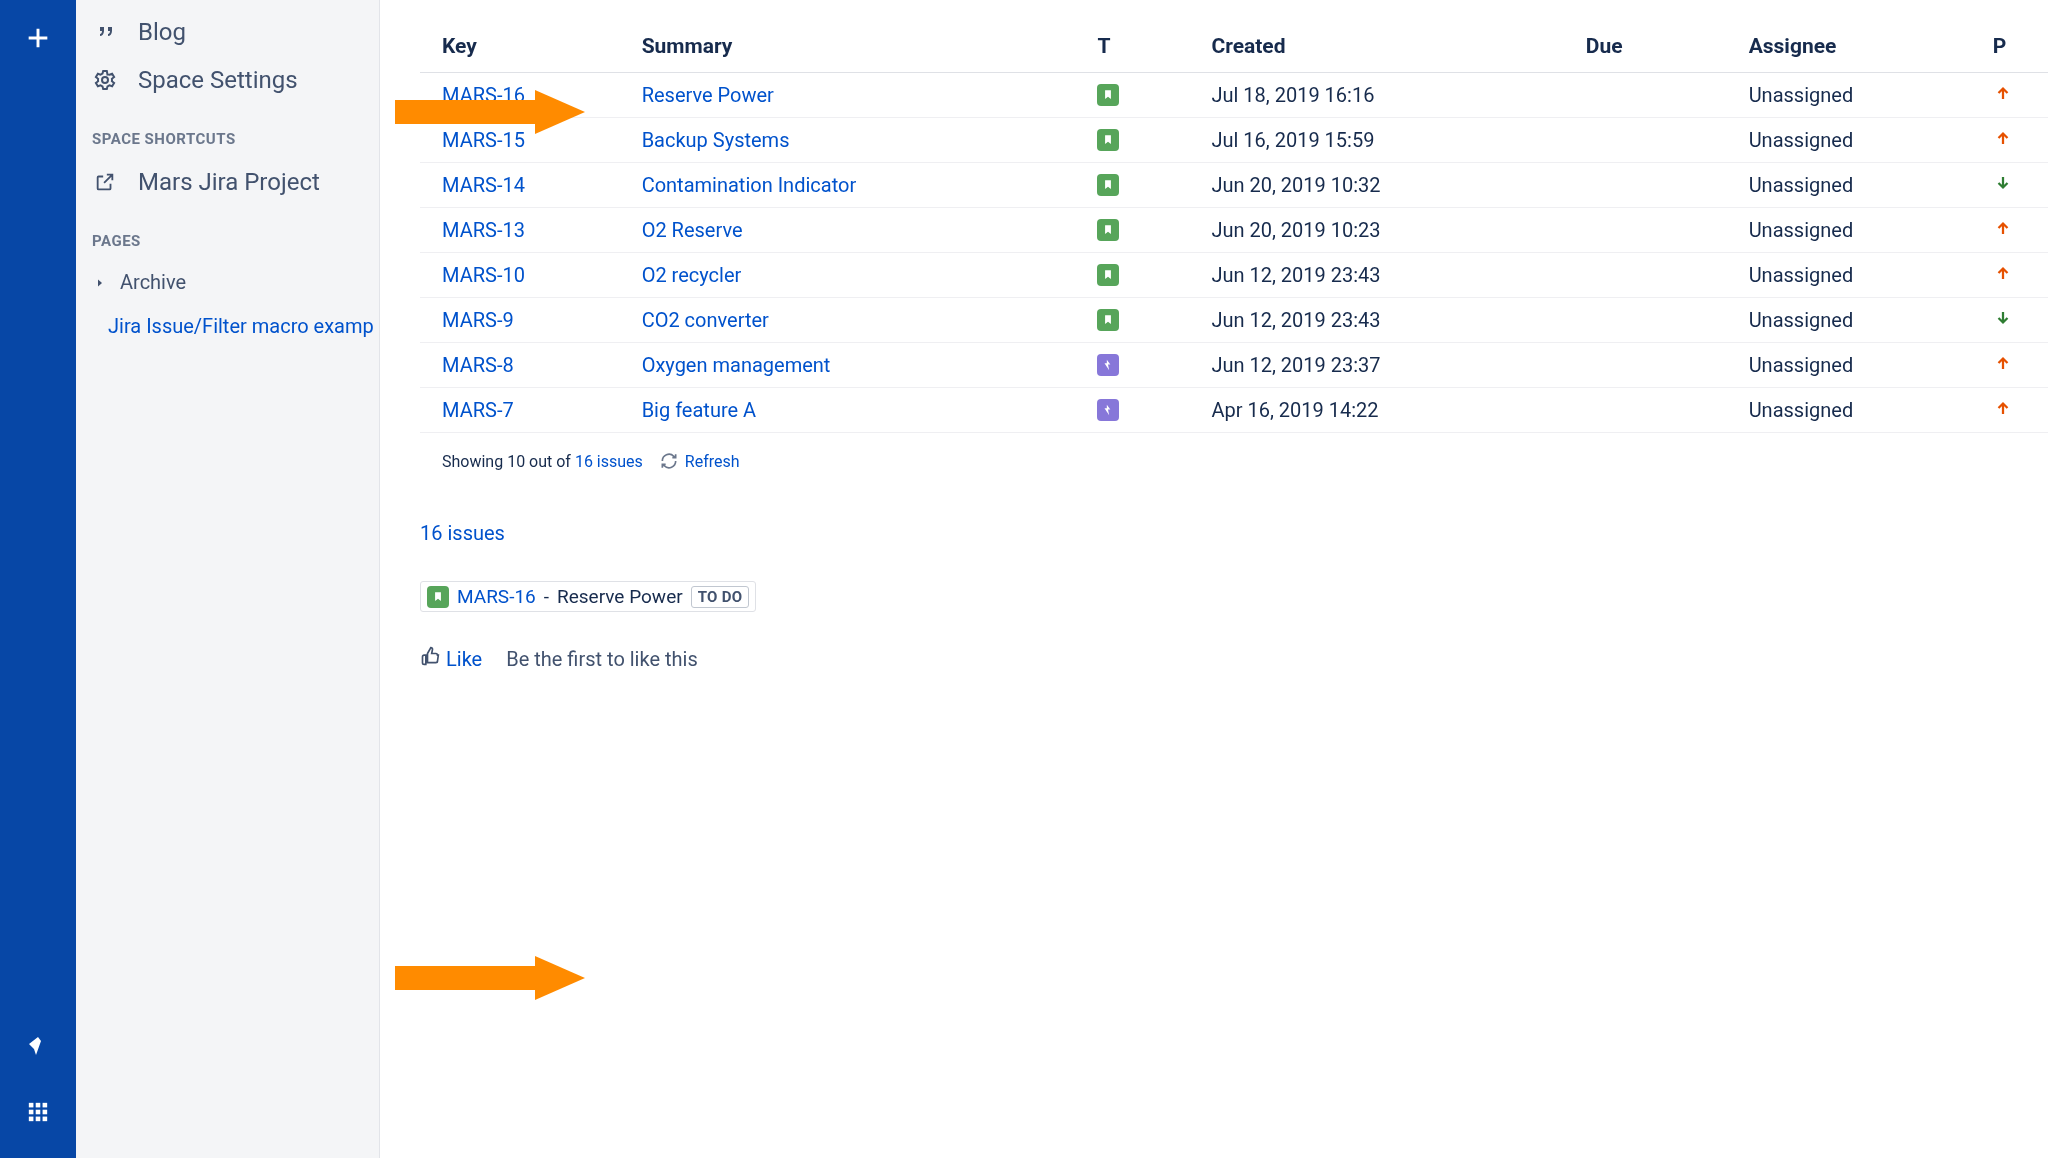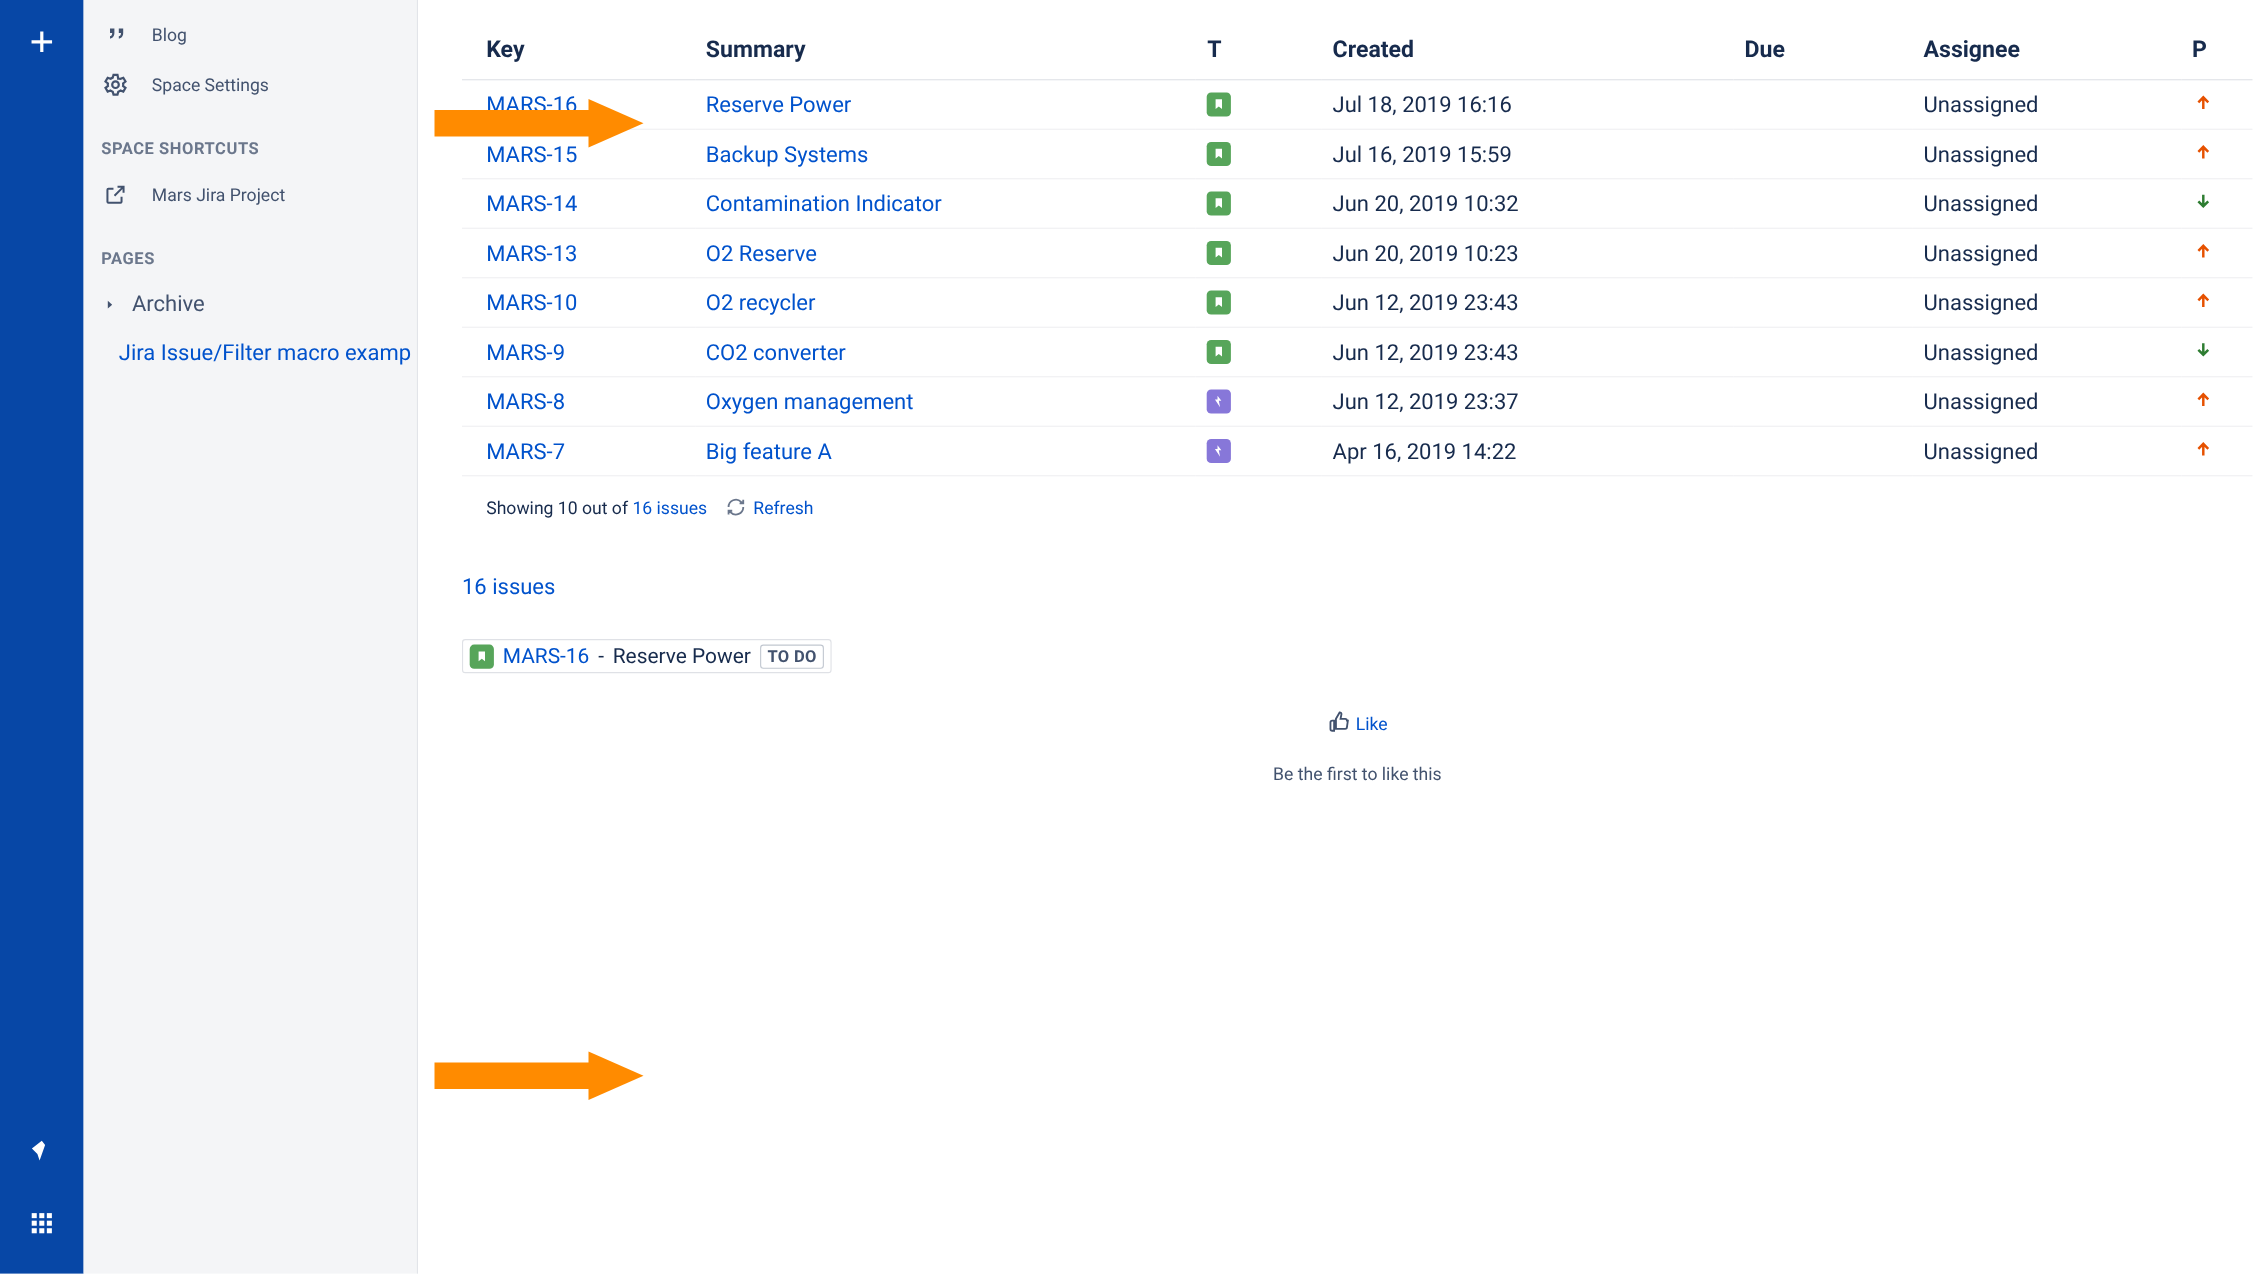--- a/index.html
+++ b/index.html
@@ -49,21 +49,21 @@
     flex-shrink: 0;
     padding-top: 8px;
   }
   .side-item {
     display: flex;
     align-items: center;
     gap: 20px;
     padding: 10px 16px;
     color: #42526E;
     cursor: pointer;
-    font-size: 16px;
+    font-size: 24px;
   }
   .side-icon {
     width: 26px; height: 26px;
     display: flex; align-items: center; justify-content: center;
     color: #42526E;
   }
   .side-section-heading {
     font-size: 15px;
     font-weight: 700;
     letter-spacing: 0.5px;
@@ -159,25 +159,24 @@
     font-size: 15px; font-weight:700;
     background:#fff;
     border:1px solid #c1c7d0;
     color:#42526E;
     border-radius:3px;
     padding: 1px 6px;
     letter-spacing: 0.3px;
   }
 
   .like-row {
-    display:flex; align-items:center; gap: 24px;
+    display:flex; align-items:flex-end; gap: 24px;
     padding-top: 34px;
-    font-size: 16px;
+    font-size: 20px;
     color:#42526E;
-    flex-direction:column;
   }
   .like-btn { display:inline-flex; align-items:center; gap:6px; color:#0052CC; cursor:pointer; }
   .like-btn .ic { color:#42526E; }
 
   
   .arrow {
     position: absolute;
     pointer-events: none;
   }
   .arrow svg { display:block; }

